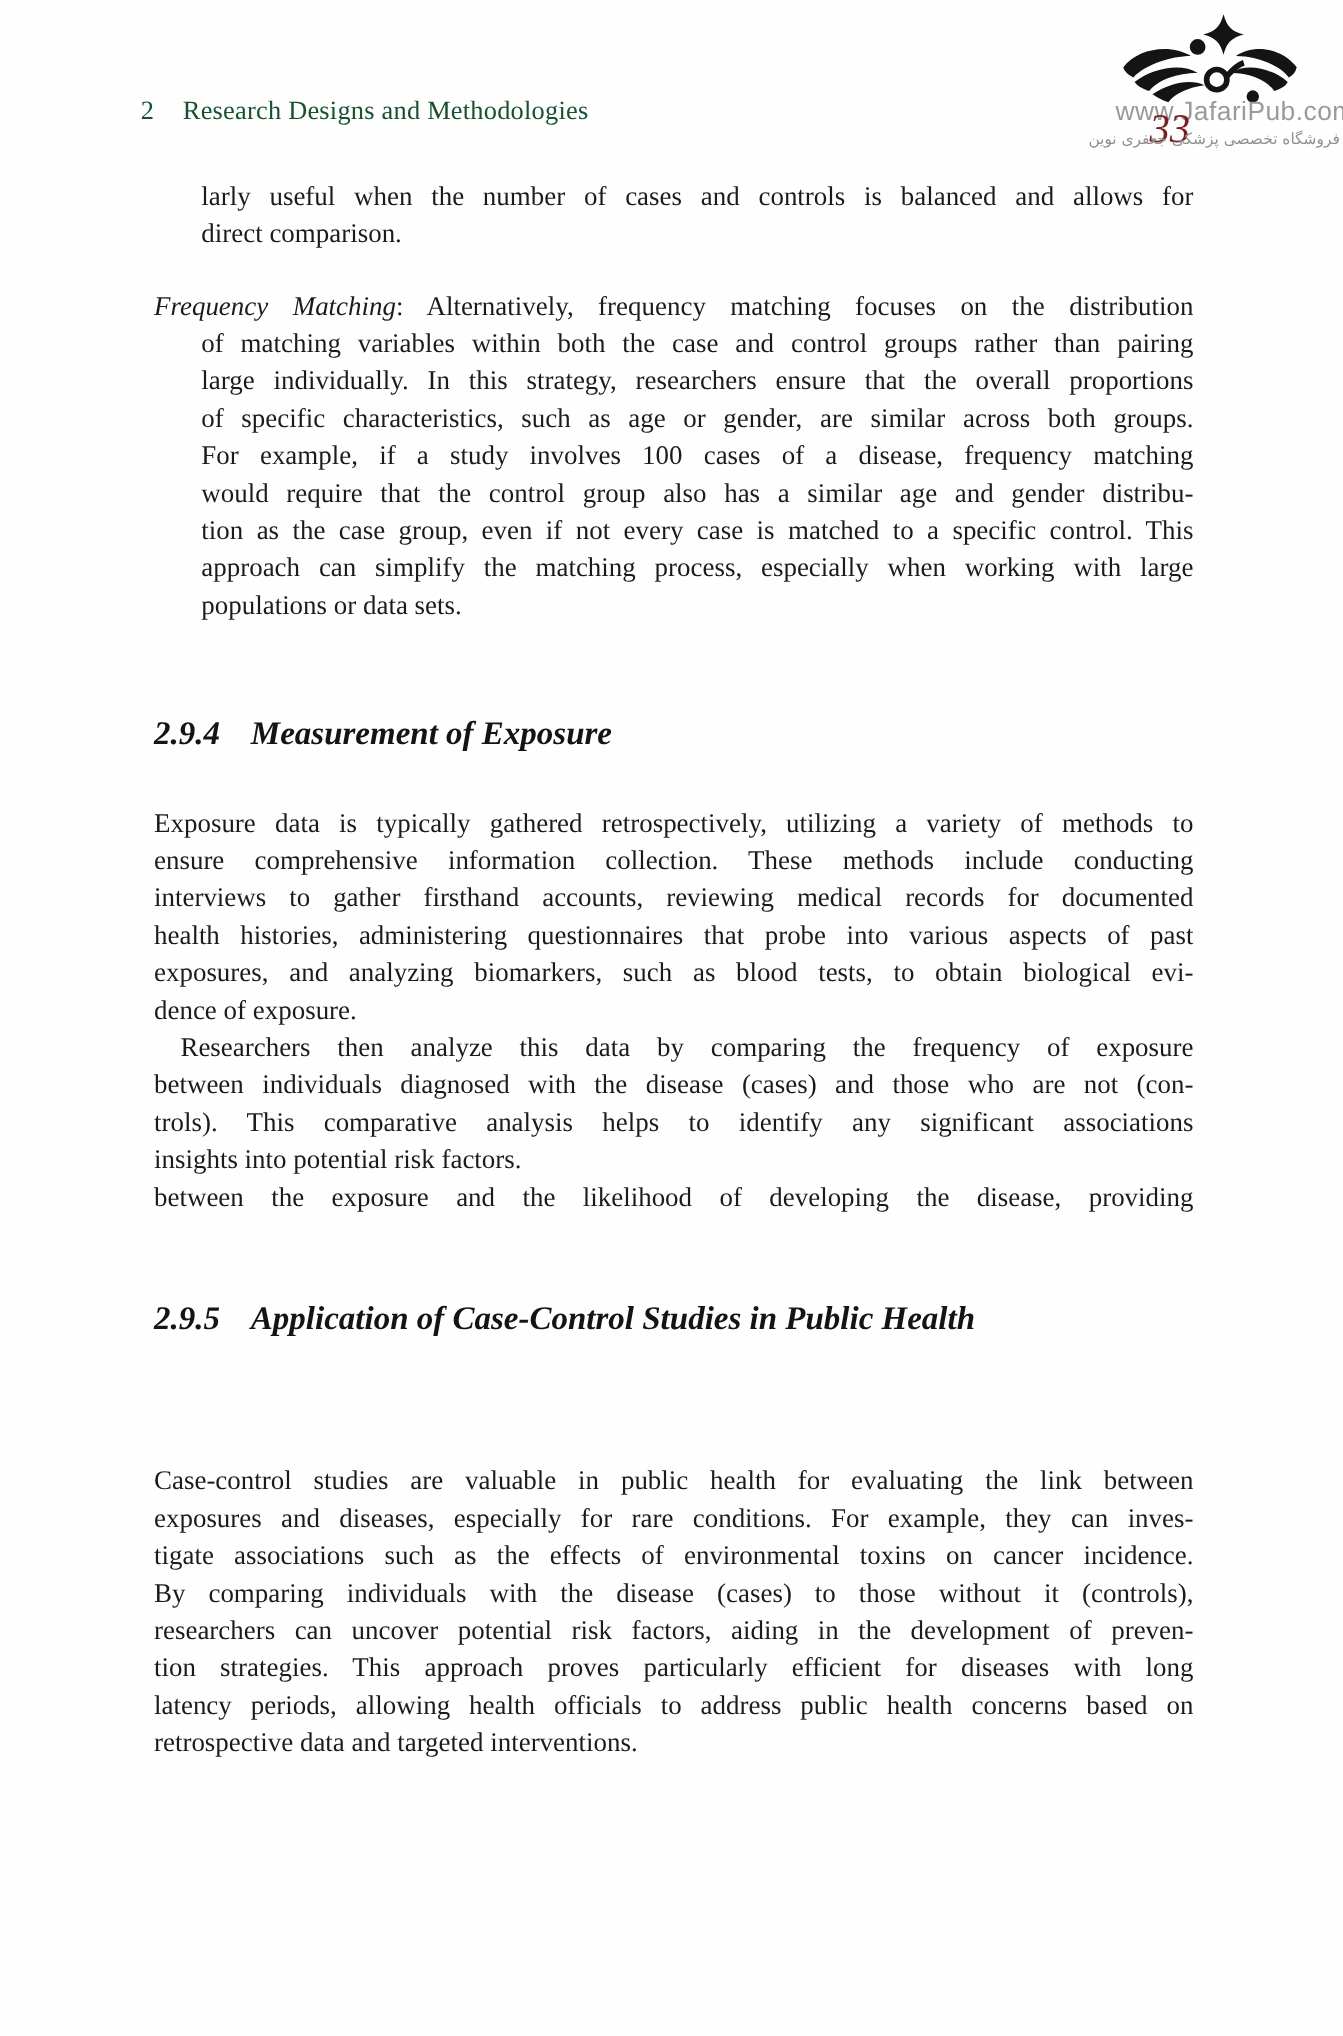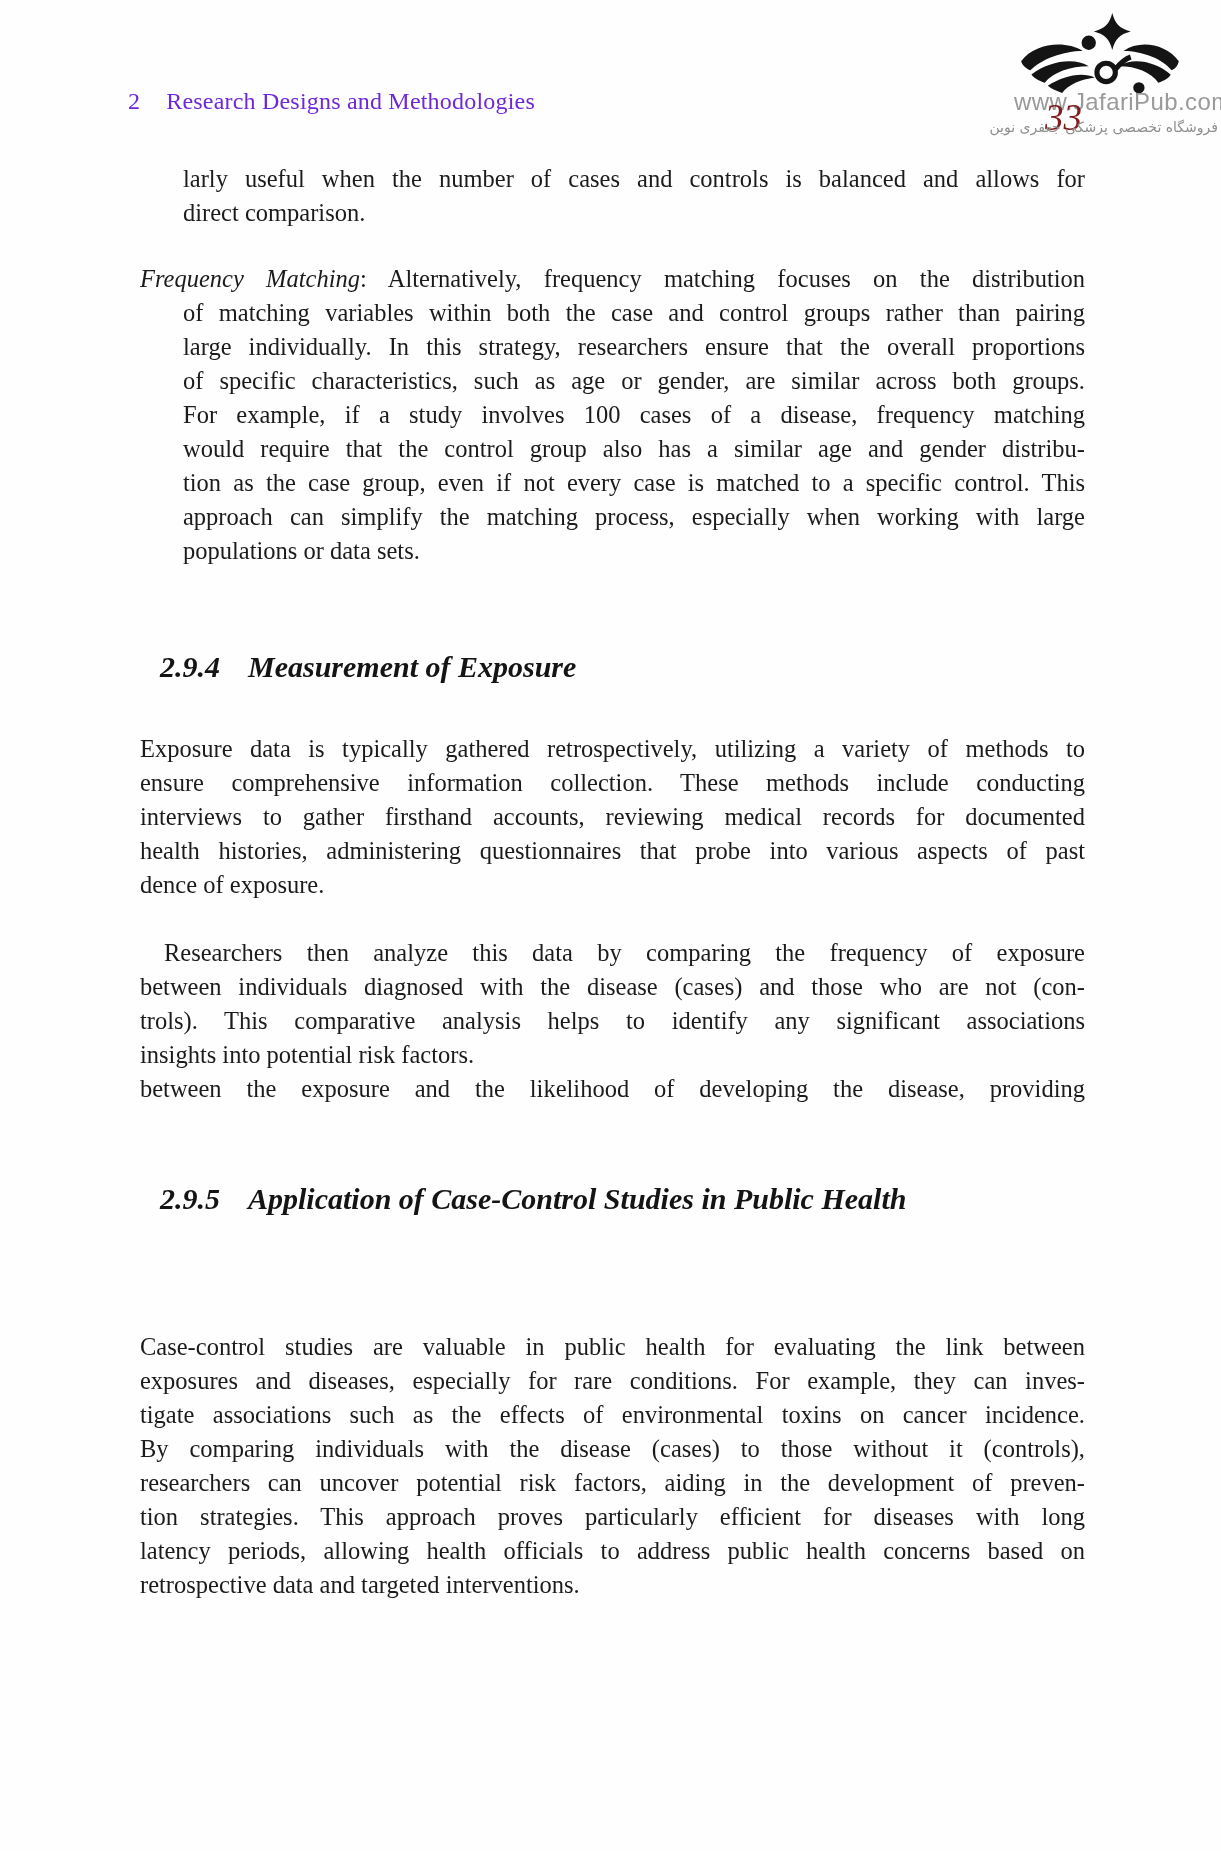--- a/index.html
+++ b/index.html
@@ -11,21 +11,21 @@
     font-family: "Liberation Serif", "DejaVu Serif", serif;
     color: #1b1b1b;
     overflow: hidden;
   }
   .abs { position: absolute; }
 
   
   .running-header {
     top: 86px; left: 128px;
     font-size: 24px; line-height: 30px;
-    color: #6d28d9;
+    color: #14532d;
     letter-spacing: 0.2px;
   }
   .running-header .chapnum { margin-right: 26px; }
 
   
   .logo-wrap { top: 10px; left: 1008px; width: 212px; height: 130px; }
   .logo-art { position: absolute; top: 2px; left: 4px; }
   .logo-url {
     position: absolute; top: 78px; left: 6px; width: 182px;
     font-family: "Liberation Sans", sans-serif;
@@ -55,21 +55,21 @@
   .hang-lines .line { margin-left: 43px; }
   .indent-first .line:first-child { text-indent: 24px; }
   .italic { font-style: italic; }
 
   .section-heading {
     left: 140px;
     font-size: 30px; line-height: 38px;
     font-weight: bold; font-style: italic;
     color: #141414; white-space: nowrap;
   }
-  .section-heading .secnum { margin-right: 28px; margin-left: 20px; }
+  .section-heading .secnum { margin-right: 28px; }
 </style>
 </head>
 <body>
 
 <div class="page">
 
   <div class="abs running-header">
     <span class="chapnum">2</span><span>Research Designs and Methodologies</span>
   </div>
 
@@ -116,20 +116,21 @@
 
   <div class="abs section-heading" style="top:648px">
     <span class="secnum">2.9.4</span><span>Measurement of Exposure</span>
   </div>
 
   <div class="abs textblock" style="top:732px">
       <div class="line">Exposure data is typically gathered retrospectively, utilizing a variety of methods to</div>
       <div class="line">ensure comprehensive information collection. These methods include conducting</div>
       <div class="line">interviews to gather firsthand accounts, reviewing medical records for documented</div>
       <div class="line">health histories, administering questionnaires that probe into various aspects of past</div>
+      <div class="line">exposures, and analyzing biomarkers, such as blood tests, to obtain biological evi-</div>
       <div class="line last">dence of exposure.</div>
     </div>
 
   <div class="abs textblock indent-first" style="top:936px">
       <div class="line">Researchers then analyze this data by comparing the frequency of exposure</div>
       <div class="line">between individuals diagnosed with the disease (cases) and those who are not (con-</div>
       <div class="line">trols). This comparative analysis helps to identify any significant associations</div>
       <div class="line last">insights into potential risk factors.</div>
       <div class="line">between the exposure and the likelihood of developing the disease, providing</div>
     </div>

